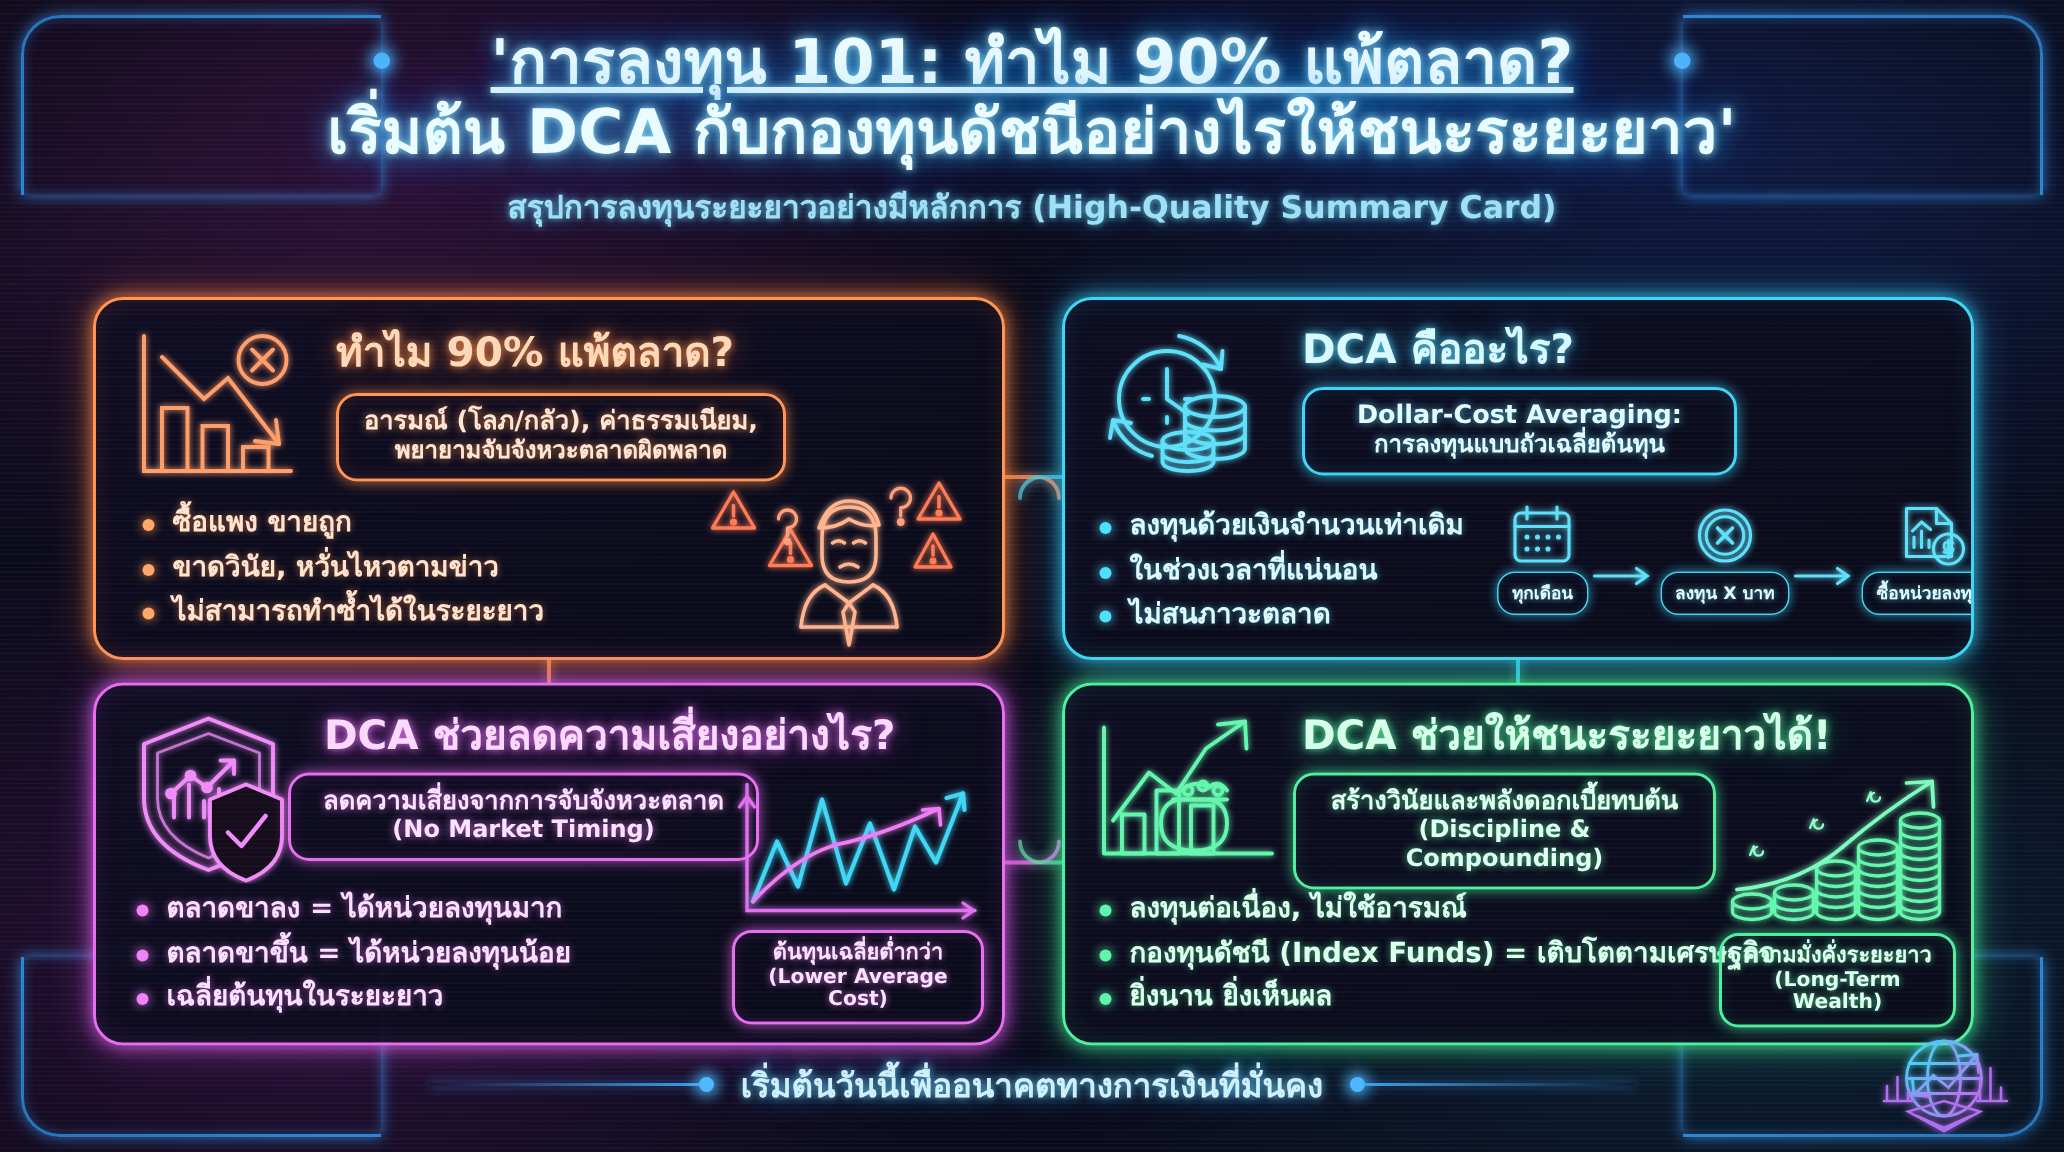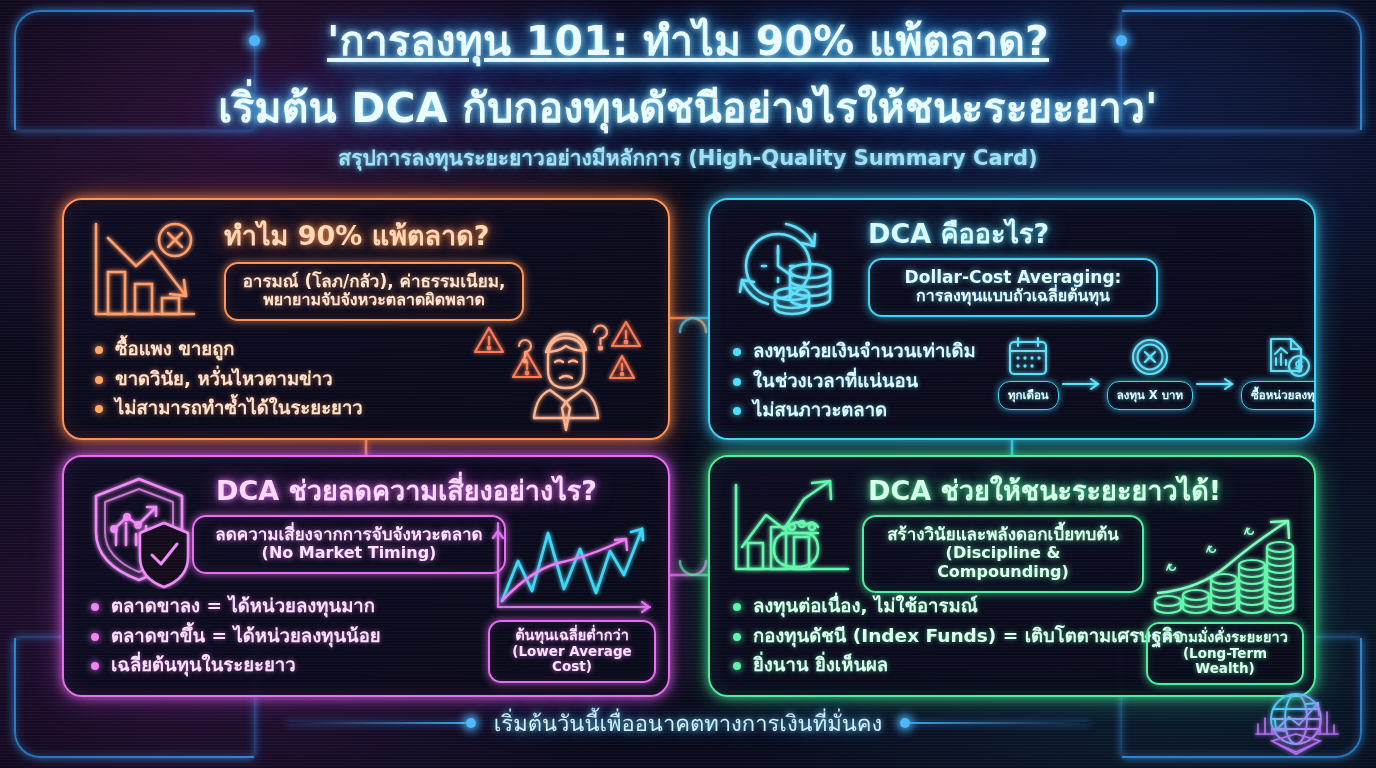--- a/index.html
+++ b/index.html
@@ -57,21 +57,21 @@
   .fd-tr{ right:249px; top:35px; }
 
   
   #header{ position:absolute; left:0; right:0; top:18px; text-align:center; z-index:6; }
   #title-line1, #title-line2{
     font-weight:bold; color:#eafcff; letter-spacing:.2px; line-height:1.14;
     text-shadow:0 0 6px rgba(150,235,255,.95),0 0 18px rgba(70,190,255,.85),
                 0 0 36px rgba(40,150,255,.6),0 0 60px rgba(30,120,230,.45);
   }
   #title-line1{ font-size:41px;text-decoration:underline; }
-  #title-line2{ font-size:41px; margin-top:20px; }
+  #title-line2{ font-size:41px; margin-top:0; }
   #subtitle{
     margin-top:10px; font-size:21px; font-weight:bold; color:#9fe0f2;
     text-shadow:0 0 5px rgba(110,210,245,.9),0 0 16px rgba(60,160,240,.6);
   }
 
   
   #conn{ position:absolute; inset:0; z-index:2; pointer-events:none; }
 
   
   .card{
@@ -172,21 +172,21 @@
   #pill-lower{ border-color:#e86ef0; color:#fbe3ff;
     box-shadow:0 0 9px rgba(230,105,240,.75), inset 0 0 10px rgba(210,80,230,.16);
     text-shadow:0 0 5px rgba(238,120,248,.8); }
   #pill-wealth{ border-color:#4ef0a0; color:#e0fff0;
     box-shadow:0 0 9px rgba(70,240,155,.75), inset 0 0 10px rgba(50,220,140,.16);
     text-shadow:0 0 5px rgba(90,250,165,.8); }
 
   
   #footer{ position:absolute; left:0; right:0; bottom:22px; height:46px; z-index:6;
     display:flex; align-items:center; justify-content:center; gap:0; }
-  #footer-text{ font-size:22px; font-weight:normal; color:#cfeffb; white-space:nowrap;
+  #footer-text{ font-size:22px; font-weight:bold; color:#cfeffb; white-space:nowrap;
     text-shadow:0 0 6px rgba(110,210,245,.95),0 0 20px rgba(60,160,240,.65); padding:0 18px; }
   .foot-line{ width:180px; height:2px; background:linear-gradient(90deg,rgba(47,143,224,0),#3f9fe8);
     box-shadow:0 0 7px rgba(60,150,240,.8); }
   .foot-line.right{ background:linear-gradient(90deg,#3f9fe8,rgba(47,143,224,0)); }
   .foot-dot{ width:10px; height:10px; border-radius:50%; background:#4fb8ff;
     box-shadow:0 0 9px 3px rgba(79,184,255,.9); }
 
   #logo{ position:absolute; right:18px; bottom:6px; width:124px; height:76px; z-index:7; }
 </style>
 </head>

